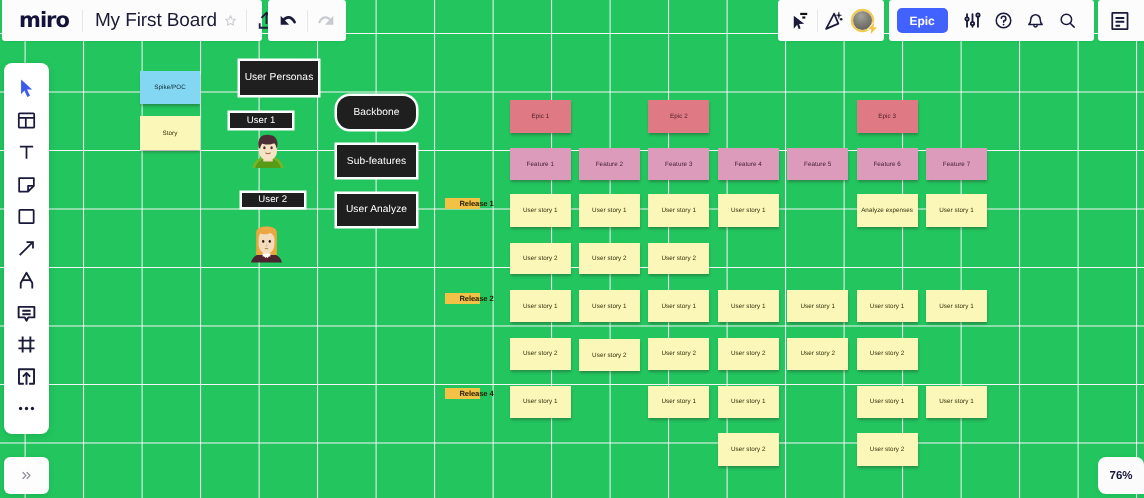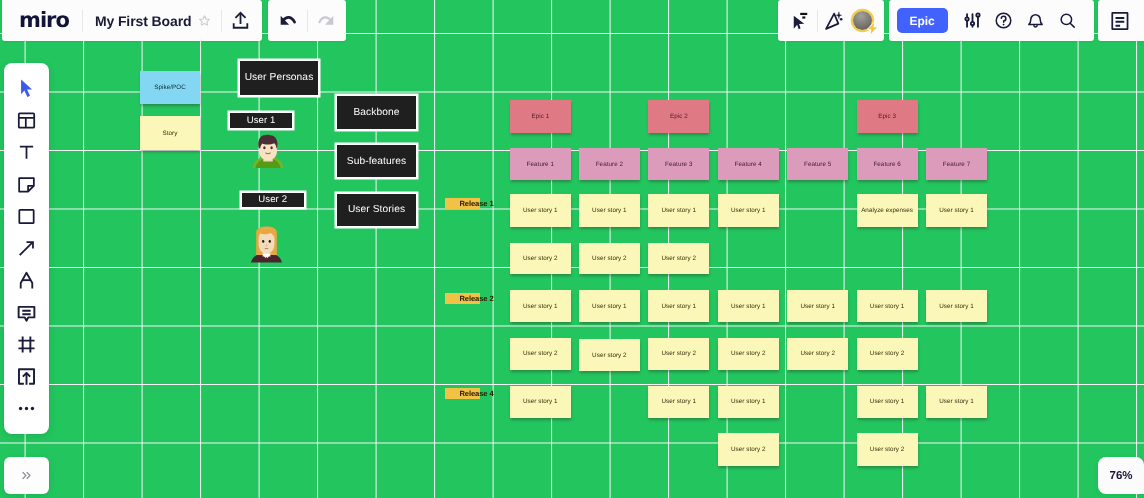--- a/index.html
+++ b/index.html
@@ -25,21 +25,21 @@
   #bar-left{left:2px;top:0;height:41px;width:260px;border-top-left-radius:0;border-top-right-radius:3px;}
   #bar-undo{left:268px;top:0;height:41px;width:78px;border-radius:3px;justify-content:space-between;}
   #bar-cursor{left:778px;top:0;height:41px;width:106px;border-radius:3px;}
   #bar-share{left:889px;top:0;height:41px;width:205px;border-radius:3px;}
   #bar-doc{left:1098px;top:0;height:41px;width:46px;border-top-right-radius:0;border-bottom-right-radius:0;justify-content:center;}
 
   .sep{width:1px;height:22px;background:#e6e6e8;flex:0 0 auto;}
 
   .logo{font-family:"DejaVu Sans",sans-serif;font-weight:700;font-size:21px;color:#12123a;
         letter-spacing:-1.0px;padding:0 13px 0 17px;line-height:1;}
-  .boardname{font-size:14px;font-weight:700;color:#1a1a35;padding:0 9px 0 12px;white-space:nowrap;
+  .boardname{font-size:19px;font-weight:400;color:#1a1a35;padding:0 9px 0 12px;white-space:nowrap;
              letter-spacing:-.1px;}
 
   .ib{width:34px;height:34px;display:flex;align-items:center;justify-content:center;
       border-radius:6px;flex:0 0 auto;}
   #bar-share .ib{width:31.6px;}
   #bar-share .sharebtn + .ib{margin-left:9px;}
   #bar-share .ib svg{width:19px;height:19px;}
 
   .sharebtn{background:#4262ff;color:#fff;font-size:12px;font-weight:700;
             border-radius:5px;width:51px;height:24.5px;display:flex;align-items:center;
@@ -308,28 +308,28 @@
   </div>
   <div class="obj note n-spike" style="left:140px;top:71px;width:60px;height:33px;">
         <span>Spike/POC</span>
       </div>
   <div class="obj note n-storylegend" style="left:140px;top:116px;width:60px;height:34px;">
         <span>Story</span>
       </div>
   <div class="obj blacklabel lbl-big" style="left:232px;top:60.5px;width:78px;height:34.5px;margin-left:8px;">
         <span>User Personas</span>
       </div>
-  <div class="obj blacklabel lbl-big" style="left:337px;top:96.4px;width:79px;height:32.4px;">
+  <div class="obj blacklabel lbl-big" style="left:337px;top:96.4px;width:79px;height:32.4px;border-radius:13px;">
         <span>Backbone</span>
       </div>
   <div class="obj blacklabel lbl-big" style="left:337px;top:145.4px;width:79px;height:32.1px;">
         <span>Sub-features</span>
       </div>
   <div class="obj blacklabel lbl-big" style="left:337px;top:194.1px;width:79px;height:31.5px;">
-        <span>User Stories</span>
+        <span>User Analyze</span>
       </div>
   <div class="obj blacklabel lbl-small" style="left:230px;top:113.2px;width:62.2px;height:14.5px;">
         <span>User 1</span>
       </div>
   <div class="obj blacklabel lbl-small" style="left:241.6px;top:192.8px;width:62.2px;height:14.2px;">
         <span>User 2</span>
       </div>
   <div class="obj release" style="left:444.7px;top:197.6px;width:35.7px;height:11px;">
         <span>Release 1</span>
       </div>

